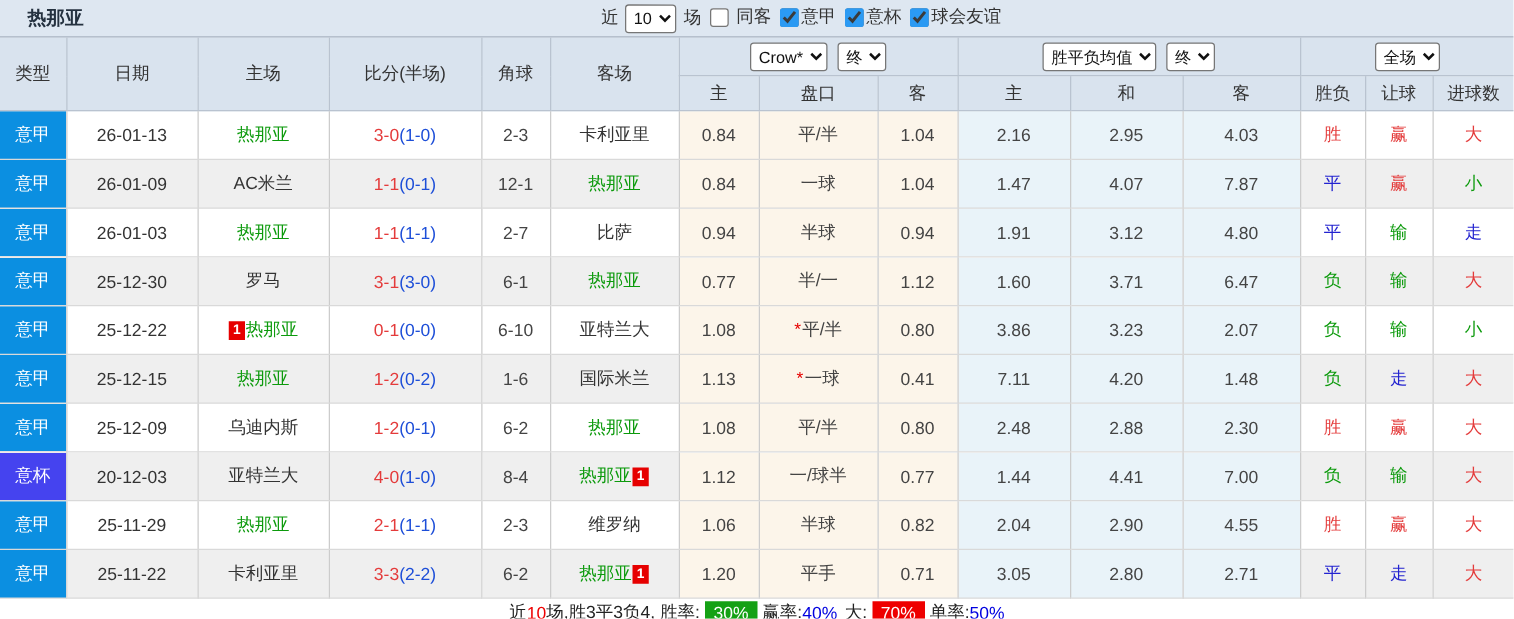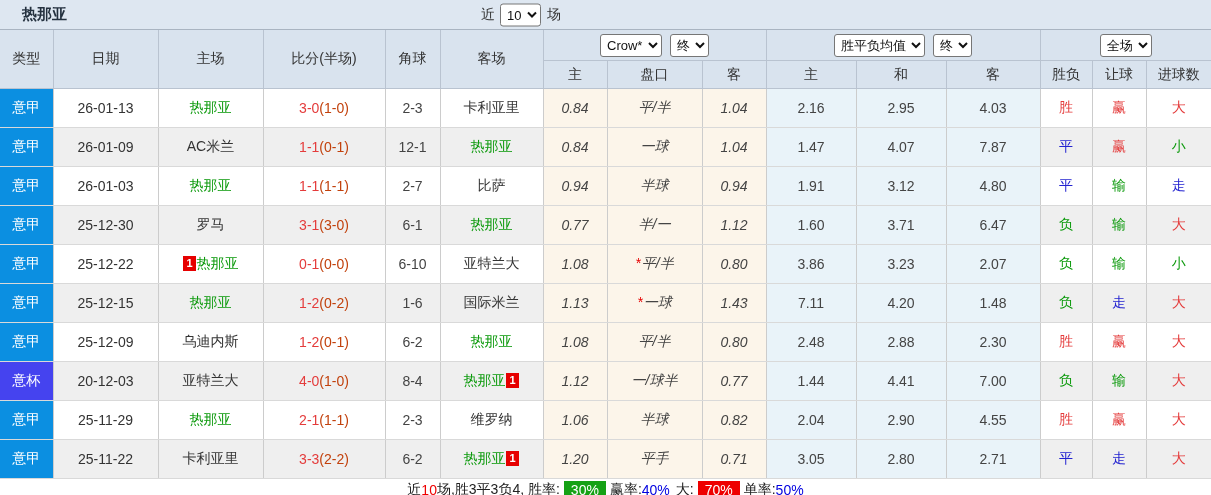--- a/index.html
+++ b/index.html
@@ -21,22 +21,22 @@
   .hrow1 th{height:30px;}
   .hrow2 th{height:27px;}
   .grp-selects{display:flex;justify-content:center;align-items:center;gap:8px;}
   td{height:38px;text-align:center;font-size:14px;color:#444;border-right:1px solid #cccccc;border-bottom:1px solid #d9d9d9;padding:0;overflow:hidden;white-space:nowrap;}
   tr.r-even{background:#efefef;}
   td.lg{background:#0b8fe1;color:#fff;}
   td.lg.cup{background:#4543ef;}
   td.dt,td.tm{color:#333;margin-top:34px;}
   .focus{color:#0c9a0c;}
   .score{color:#e43b3b;text-align:right;}
-  .half{color:#c2410c;}
-  td.od{background:#fcf5ea;font-style:italic;}
+  .half{color:#1d4ed8;}
+  td.od{background:#fcf5ea;}
   td.av{background:#e9f3f9;}
   .star{color:#e60000;margin-right:1px;}
   .card{display:inline-block;background:#e60000;color:#fff;font-size:11px;font-weight:bold;line-height:15px;height:15px;padding:0 3px;margin:0 1px;vertical-align:1px;}
   .c-red{color:#e43b3b;}
   .c-green{color:#0c9a0c;}
   .c-blue{color:#2323d0;}
   
   .footer{height:22px;display:flex;align-items:center;justify-content:center;font-size:14px;color:#222;white-space:nowrap;}
   .f-red{color:#ee0000;}
   .f-blue{color:#0000e0;}
@@ -48,20 +48,33 @@
 <body>
 
 <div class="wrap">
 
   <div class="topbar">
     <span class="title">热那亚</span>
     <div class="filters">
       <span>近</span>
       <select><option value="10">10</option></select>
       <span>场</span>
+      <span id="filter-checks"><label class="chk">
+            <input type="checkbox" style="">
+            <span>同客</span>
+          </label><label class="chk">
+            <input type="checkbox" checked="" style="">
+            <span>意甲</span>
+          </label><label class="chk">
+            <input type="checkbox" checked="" style="">
+            <span>意杯</span>
+          </label><label class="chk">
+            <input type="checkbox" checked="" style="">
+            <span>球会友谊</span>
+          </label></span>
     </div>
   </div>
 
   <table>
     <colgroup>
       <col style="width:53px">
         <col style="width:105px">
         <col style="width:105px">
       <col style="width:122px">
         <col style="width:55px">
@@ -202,21 +215,21 @@
         </tr>
         <tr class="r-even">
           <td class="lg">意甲</td>
           <td class="dt">25-12-15</td>
           <td class="tm"><span class="focus">热那亚</span></td>
           <td class="sc"><span class="score">1-2</span><span class="half">(0-2)</span></td>
           <td class="cn">1-6</td>
           <td class="tm"><span>国际米兰</span></td>
           <td class="od">1.13</td>
           <td class="od"><span class="star">*</span>一球</td>
-          <td class="od">1.43</td>
+          <td class="od">0.41</td>
           <td class="av">7.11</td>
           <td class="av">4.20</td>
           <td class="av">1.48</td>
           <td class="rs c-green">负</td>
           <td class="rs c-blue">走</td>
           <td class="rs c-red">大</td>
         </tr>
         <tr class="r-odd">
           <td class="lg">意甲</td>
           <td class="dt">25-12-09</td>

